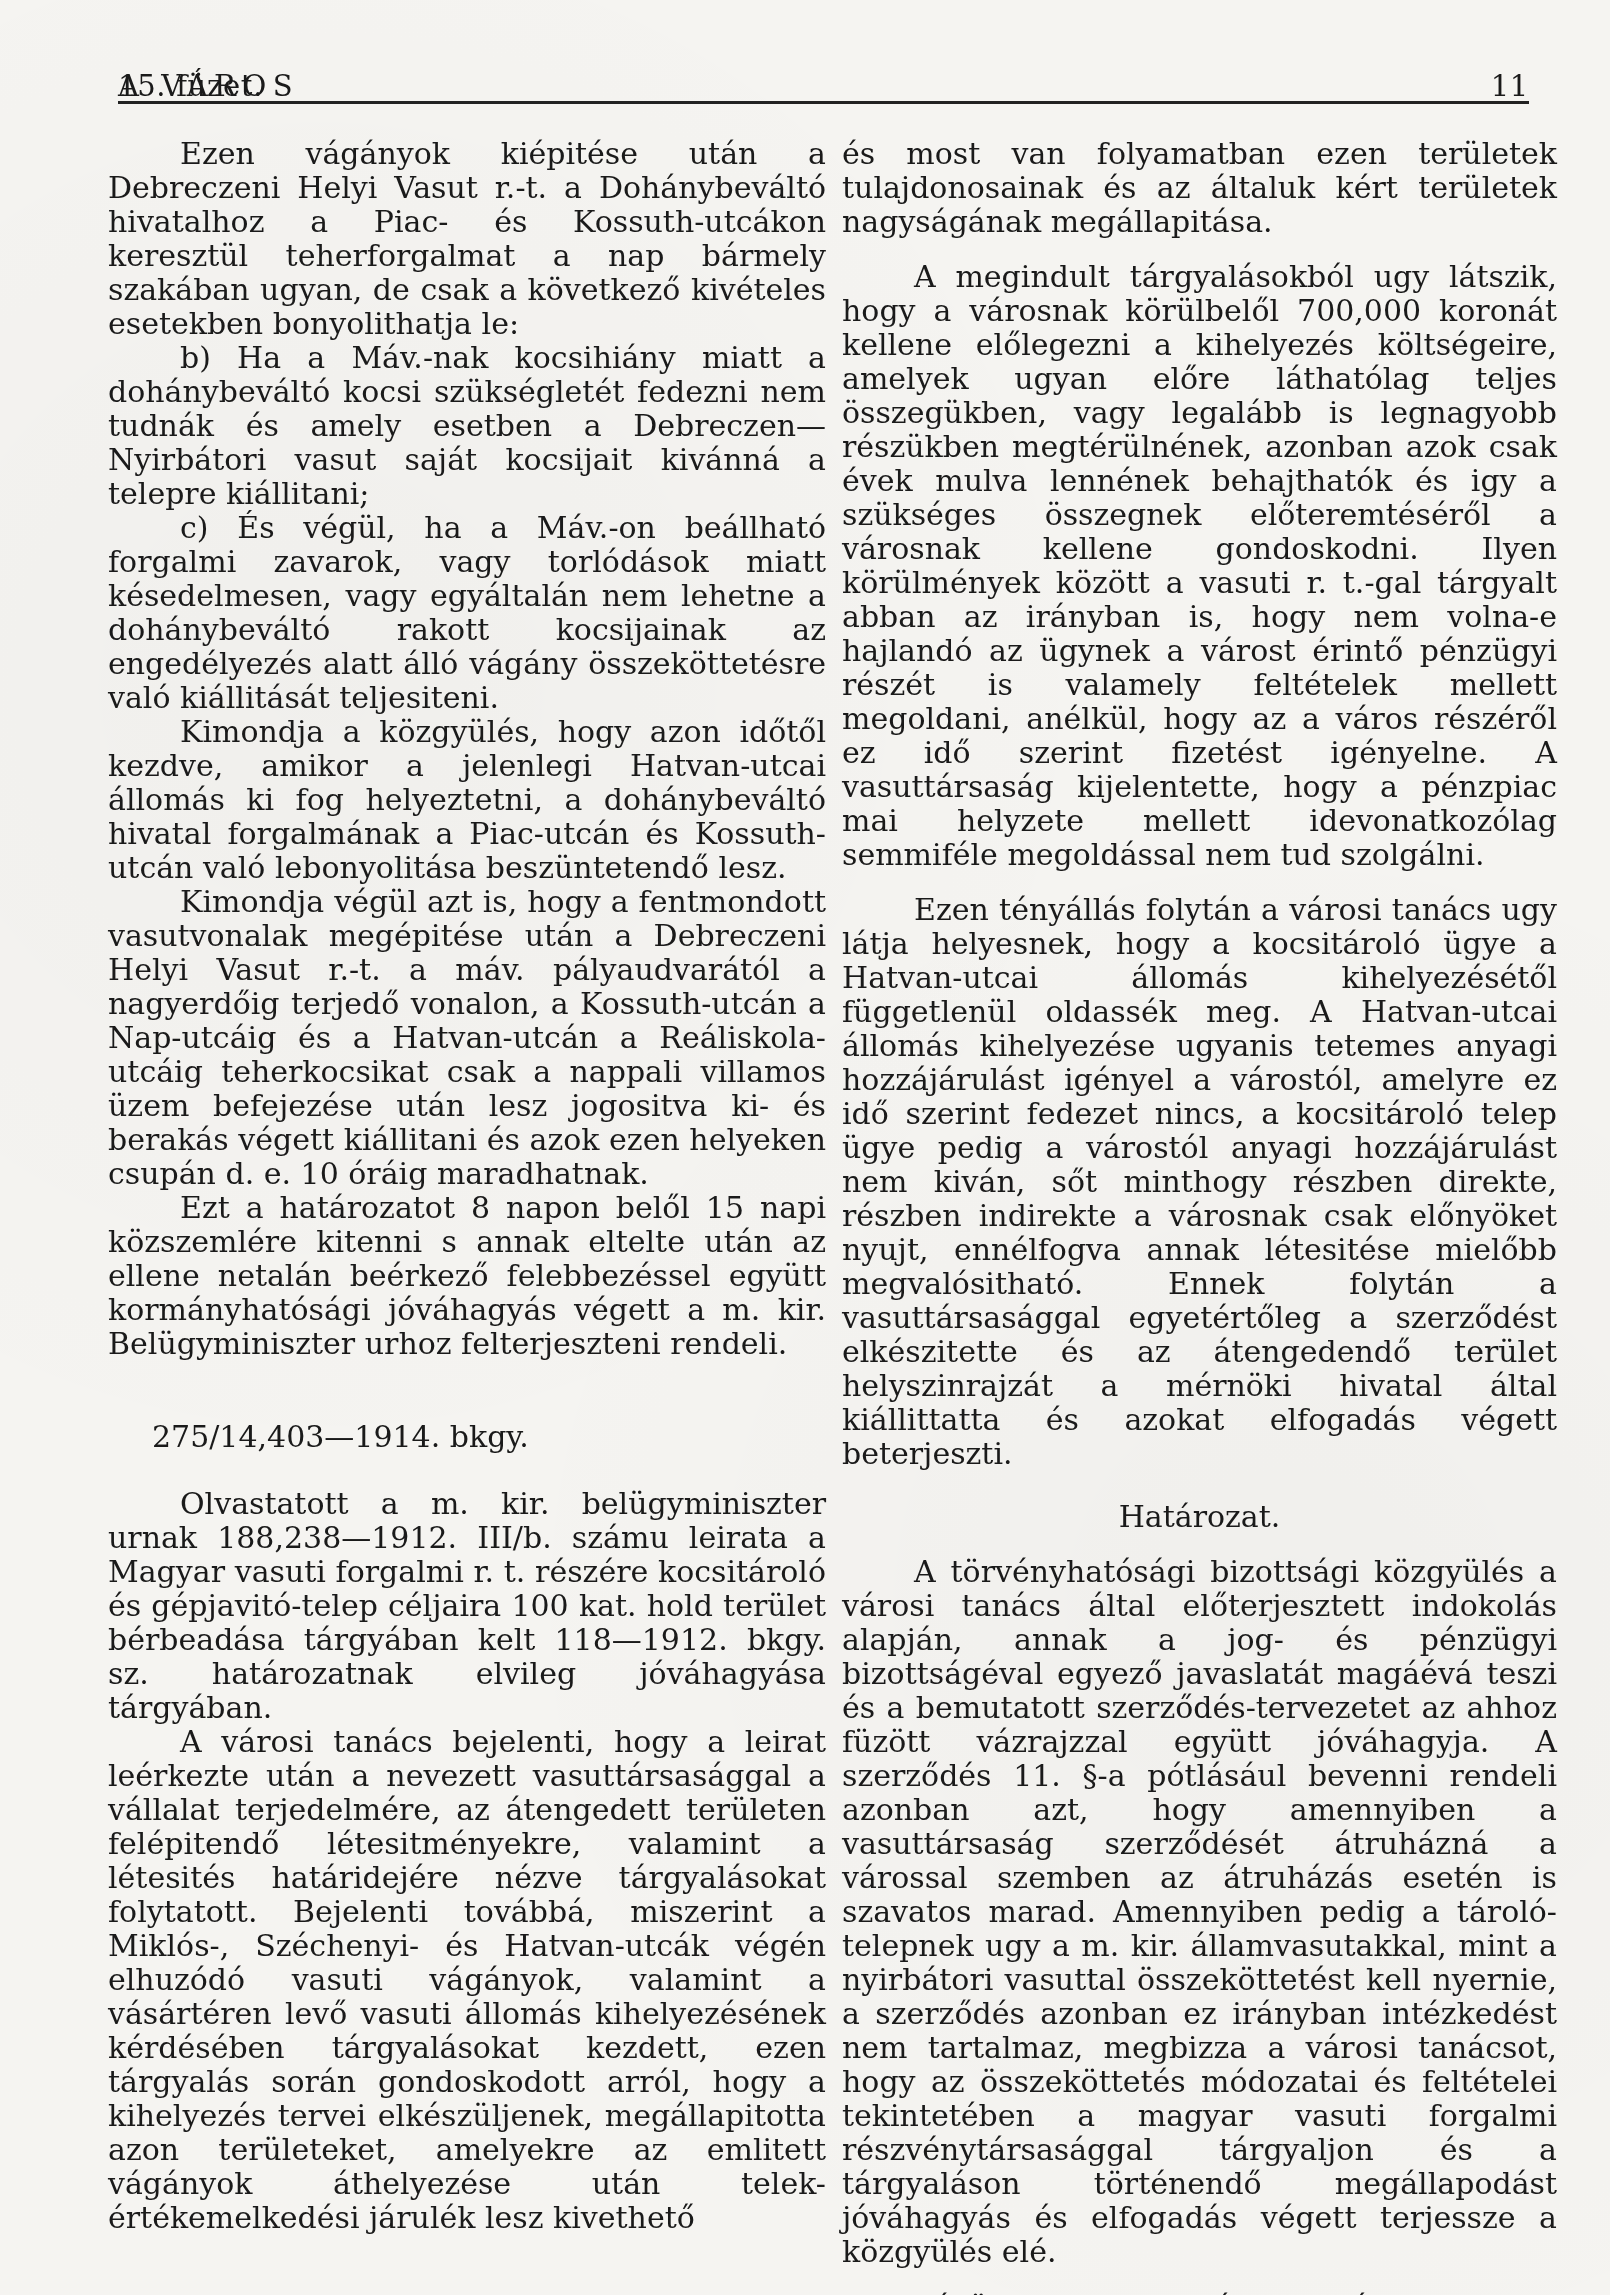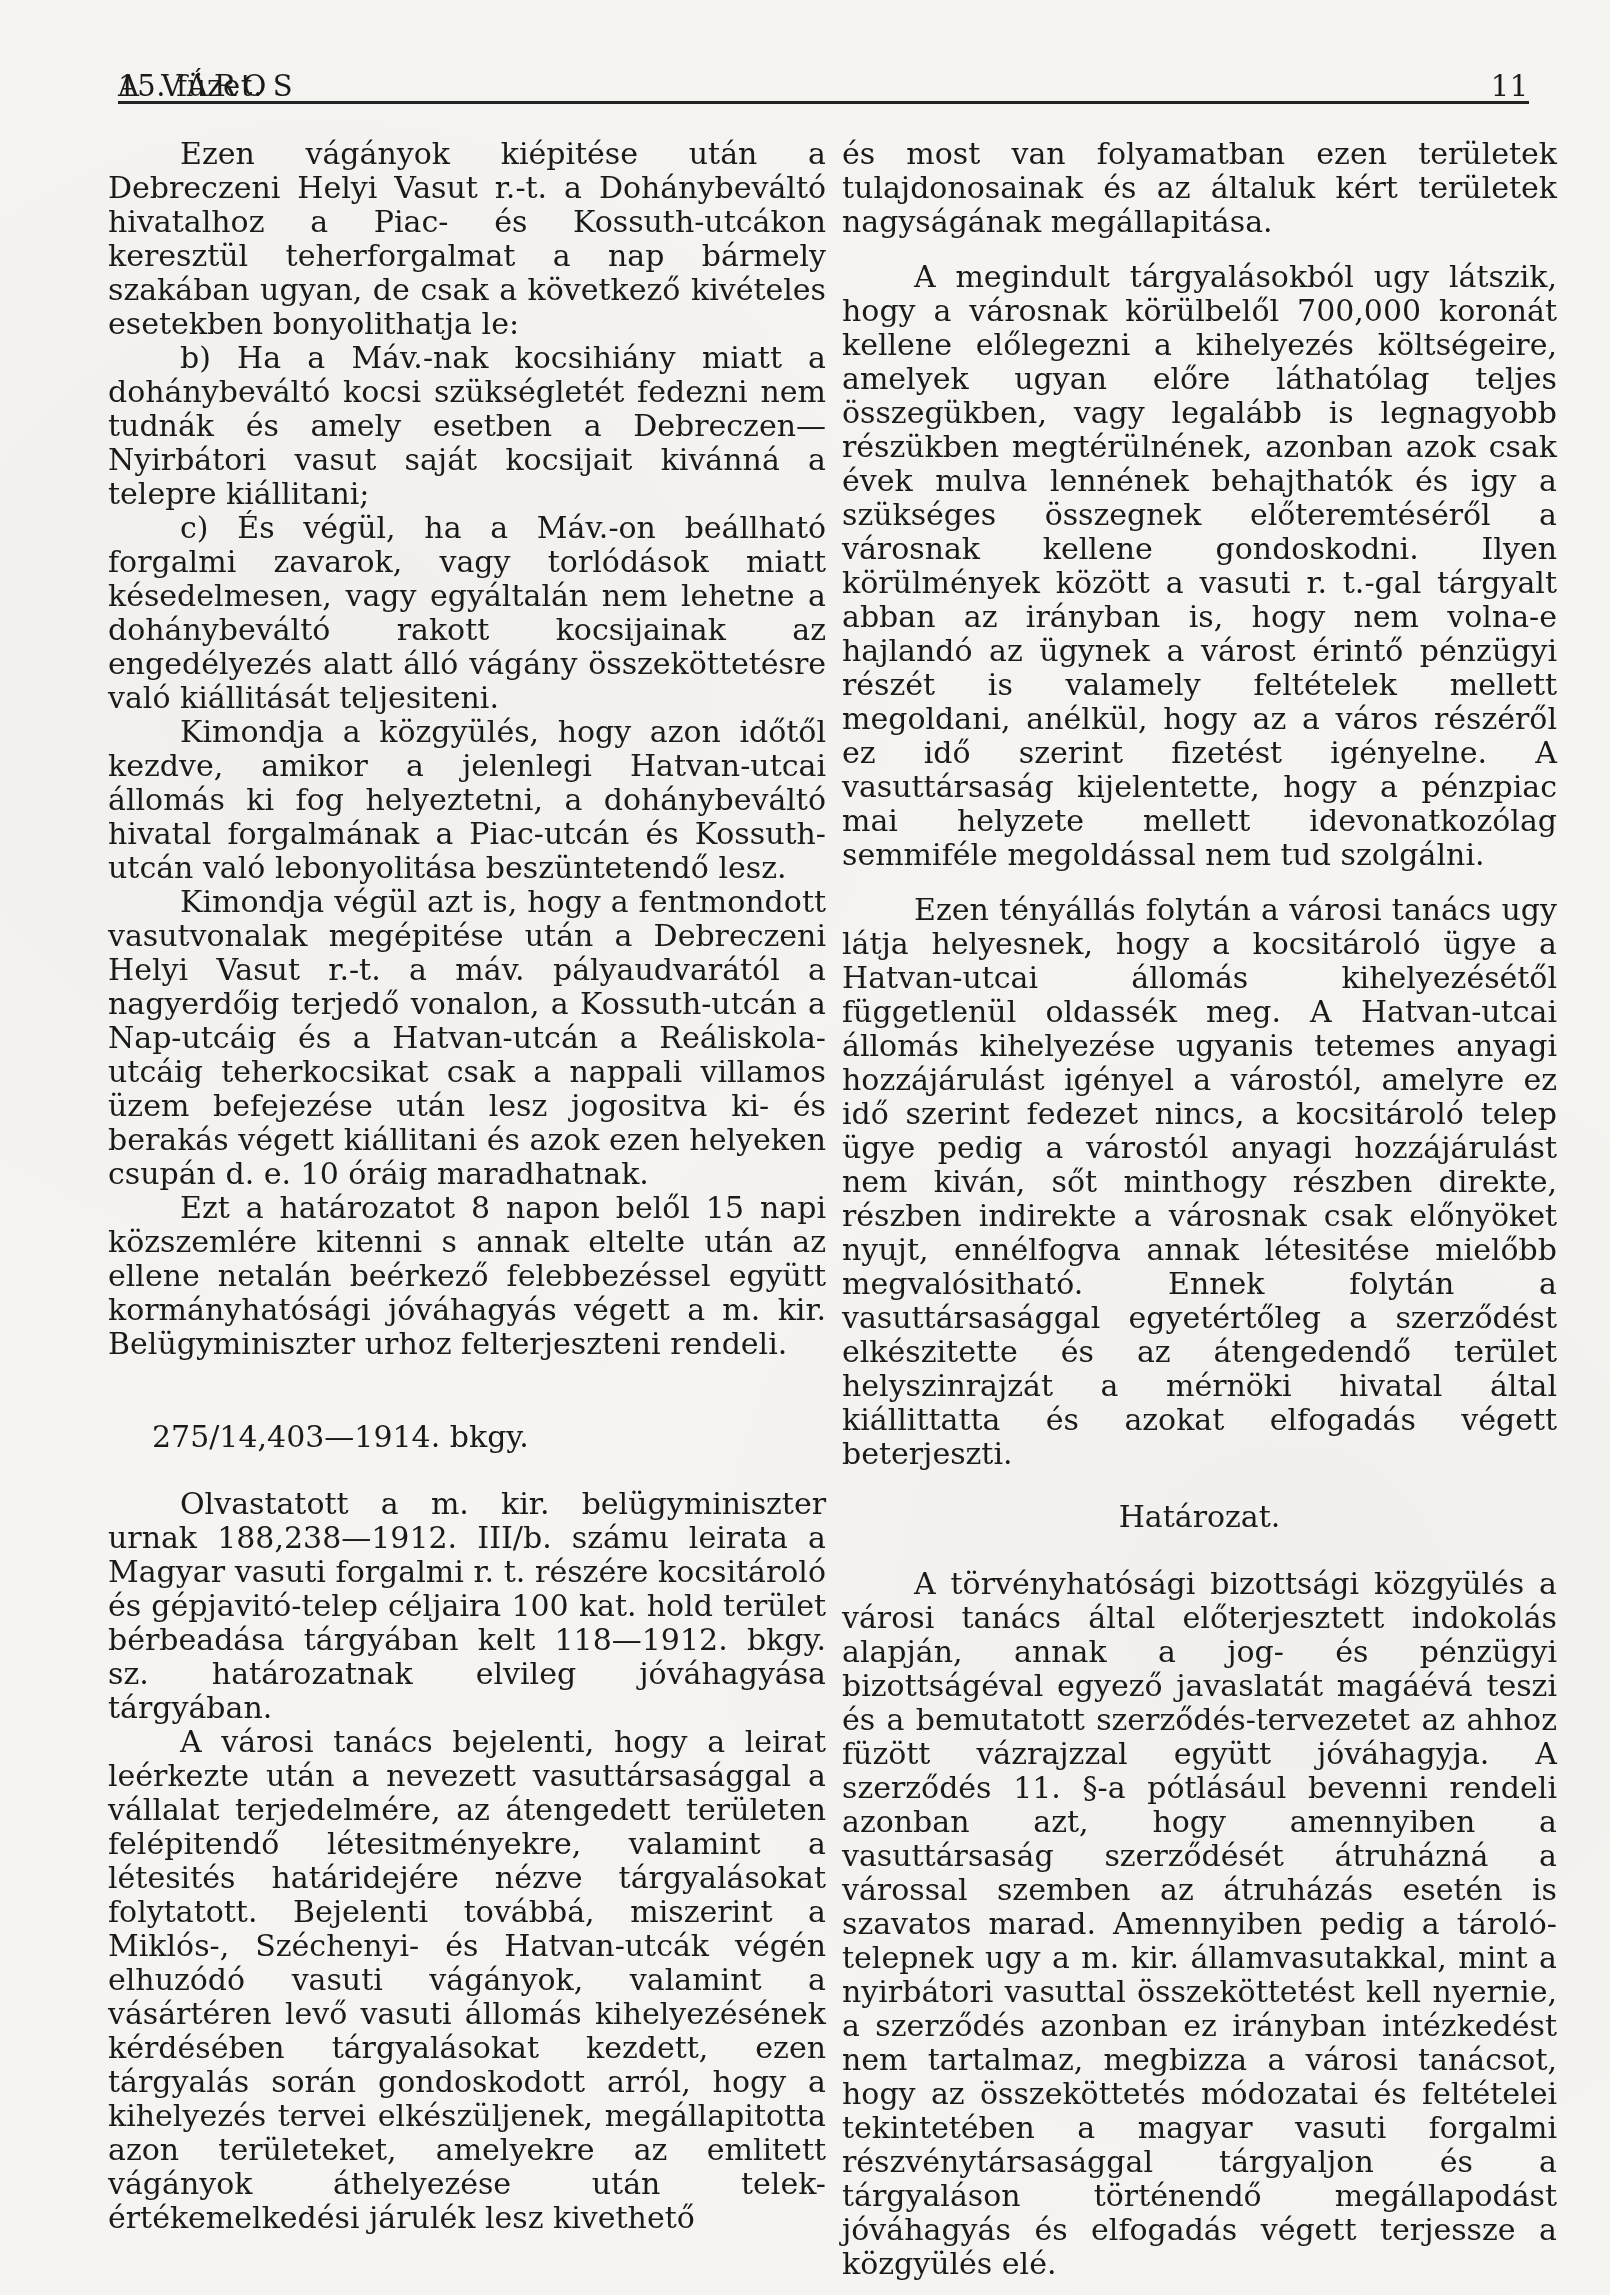--- a/index.html
+++ b/index.html
@@ -32,21 +32,21 @@
     position: absolute; top: 137px;
     font-size: 30px; line-height: 34px;
     text-align: justify;
     hyphens: manual;
   }
   .col.left { left: 108px; width: 718px; }
   .col.right { left: 842px; width: 715px; }
   .col p { margin: 0; text-indent: 72px; }
   .col p.noindent { text-indent: 0; }
   .col p.gap { margin-top: 21px; }
-  .col p.center { text-align: center; text-indent: 0; margin-top: 29px; margin-bottom: 33px; }
+  .col p.center { text-align: center; text-indent: 0; margin-top: 29px; margin-bottom: 21px; }
   .col p.refno { text-indent: 0; margin-top: 59px; margin-bottom: 33px; margin-left: 44px; }
 </style>
 </head>
 <body>
 
 <div class="page">
 
   <div class="header">
     <span class="left">15. füzet.</span>
     <span class="center">A VÁROS</span>

